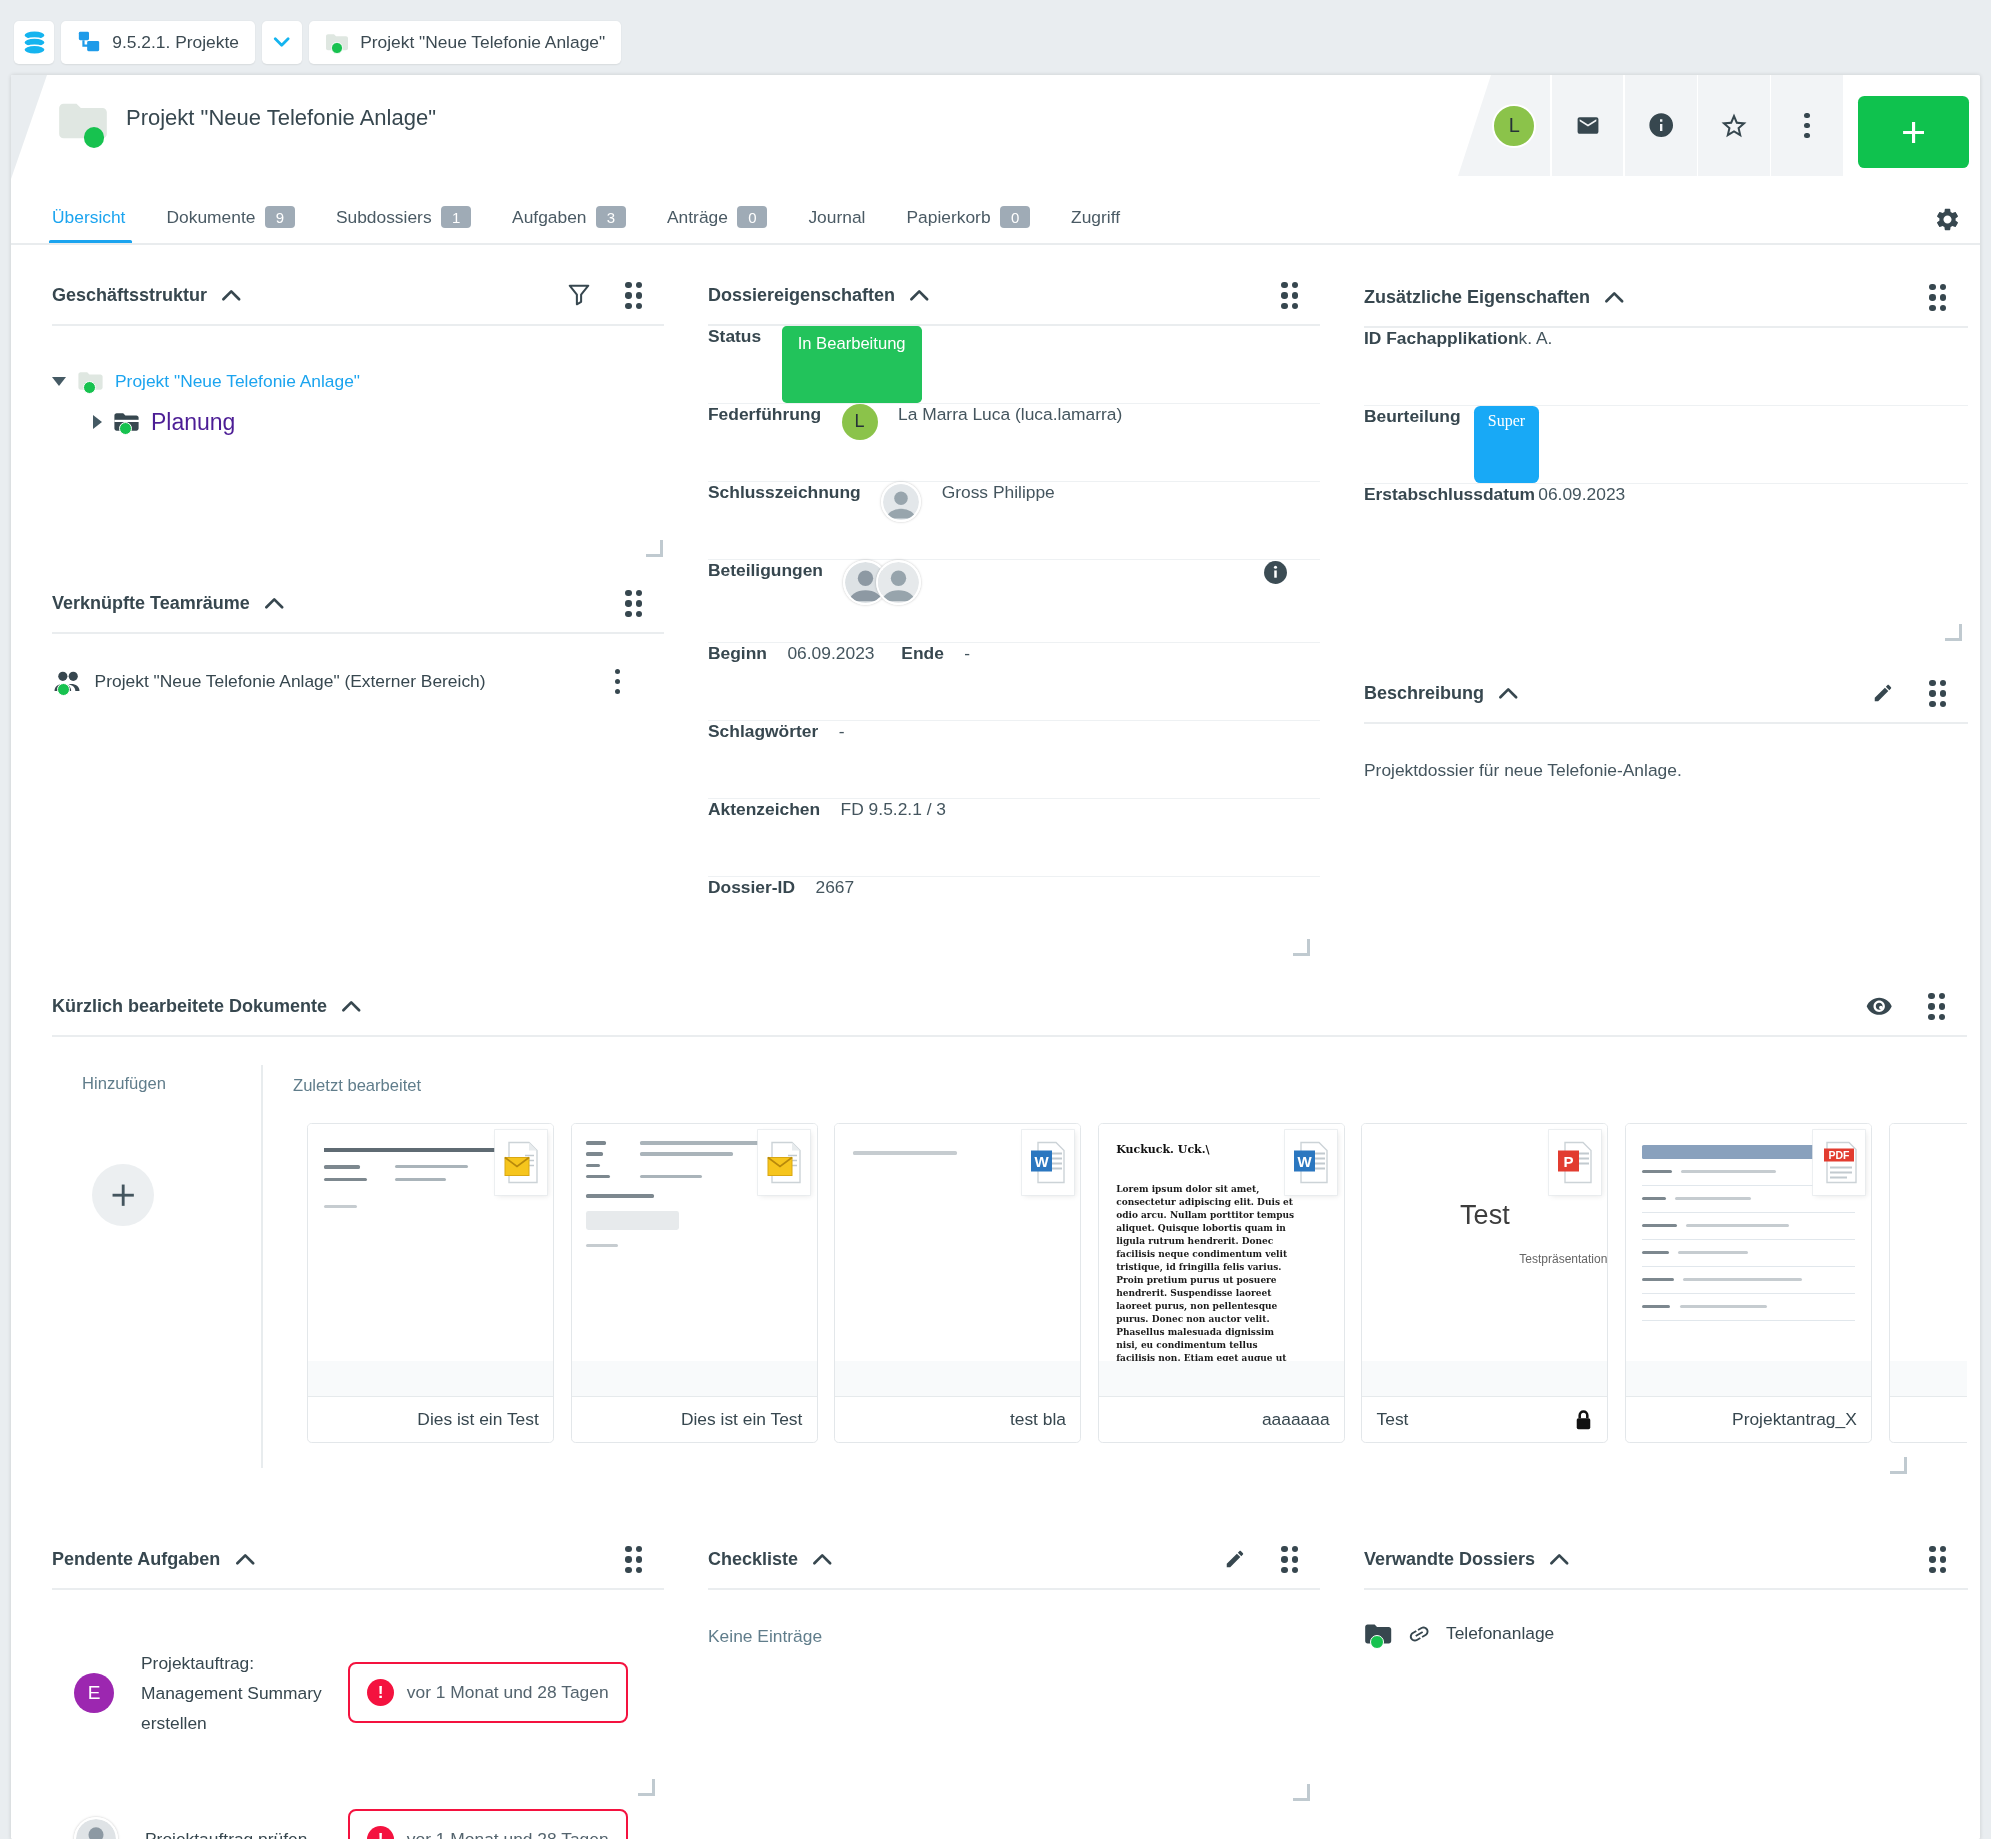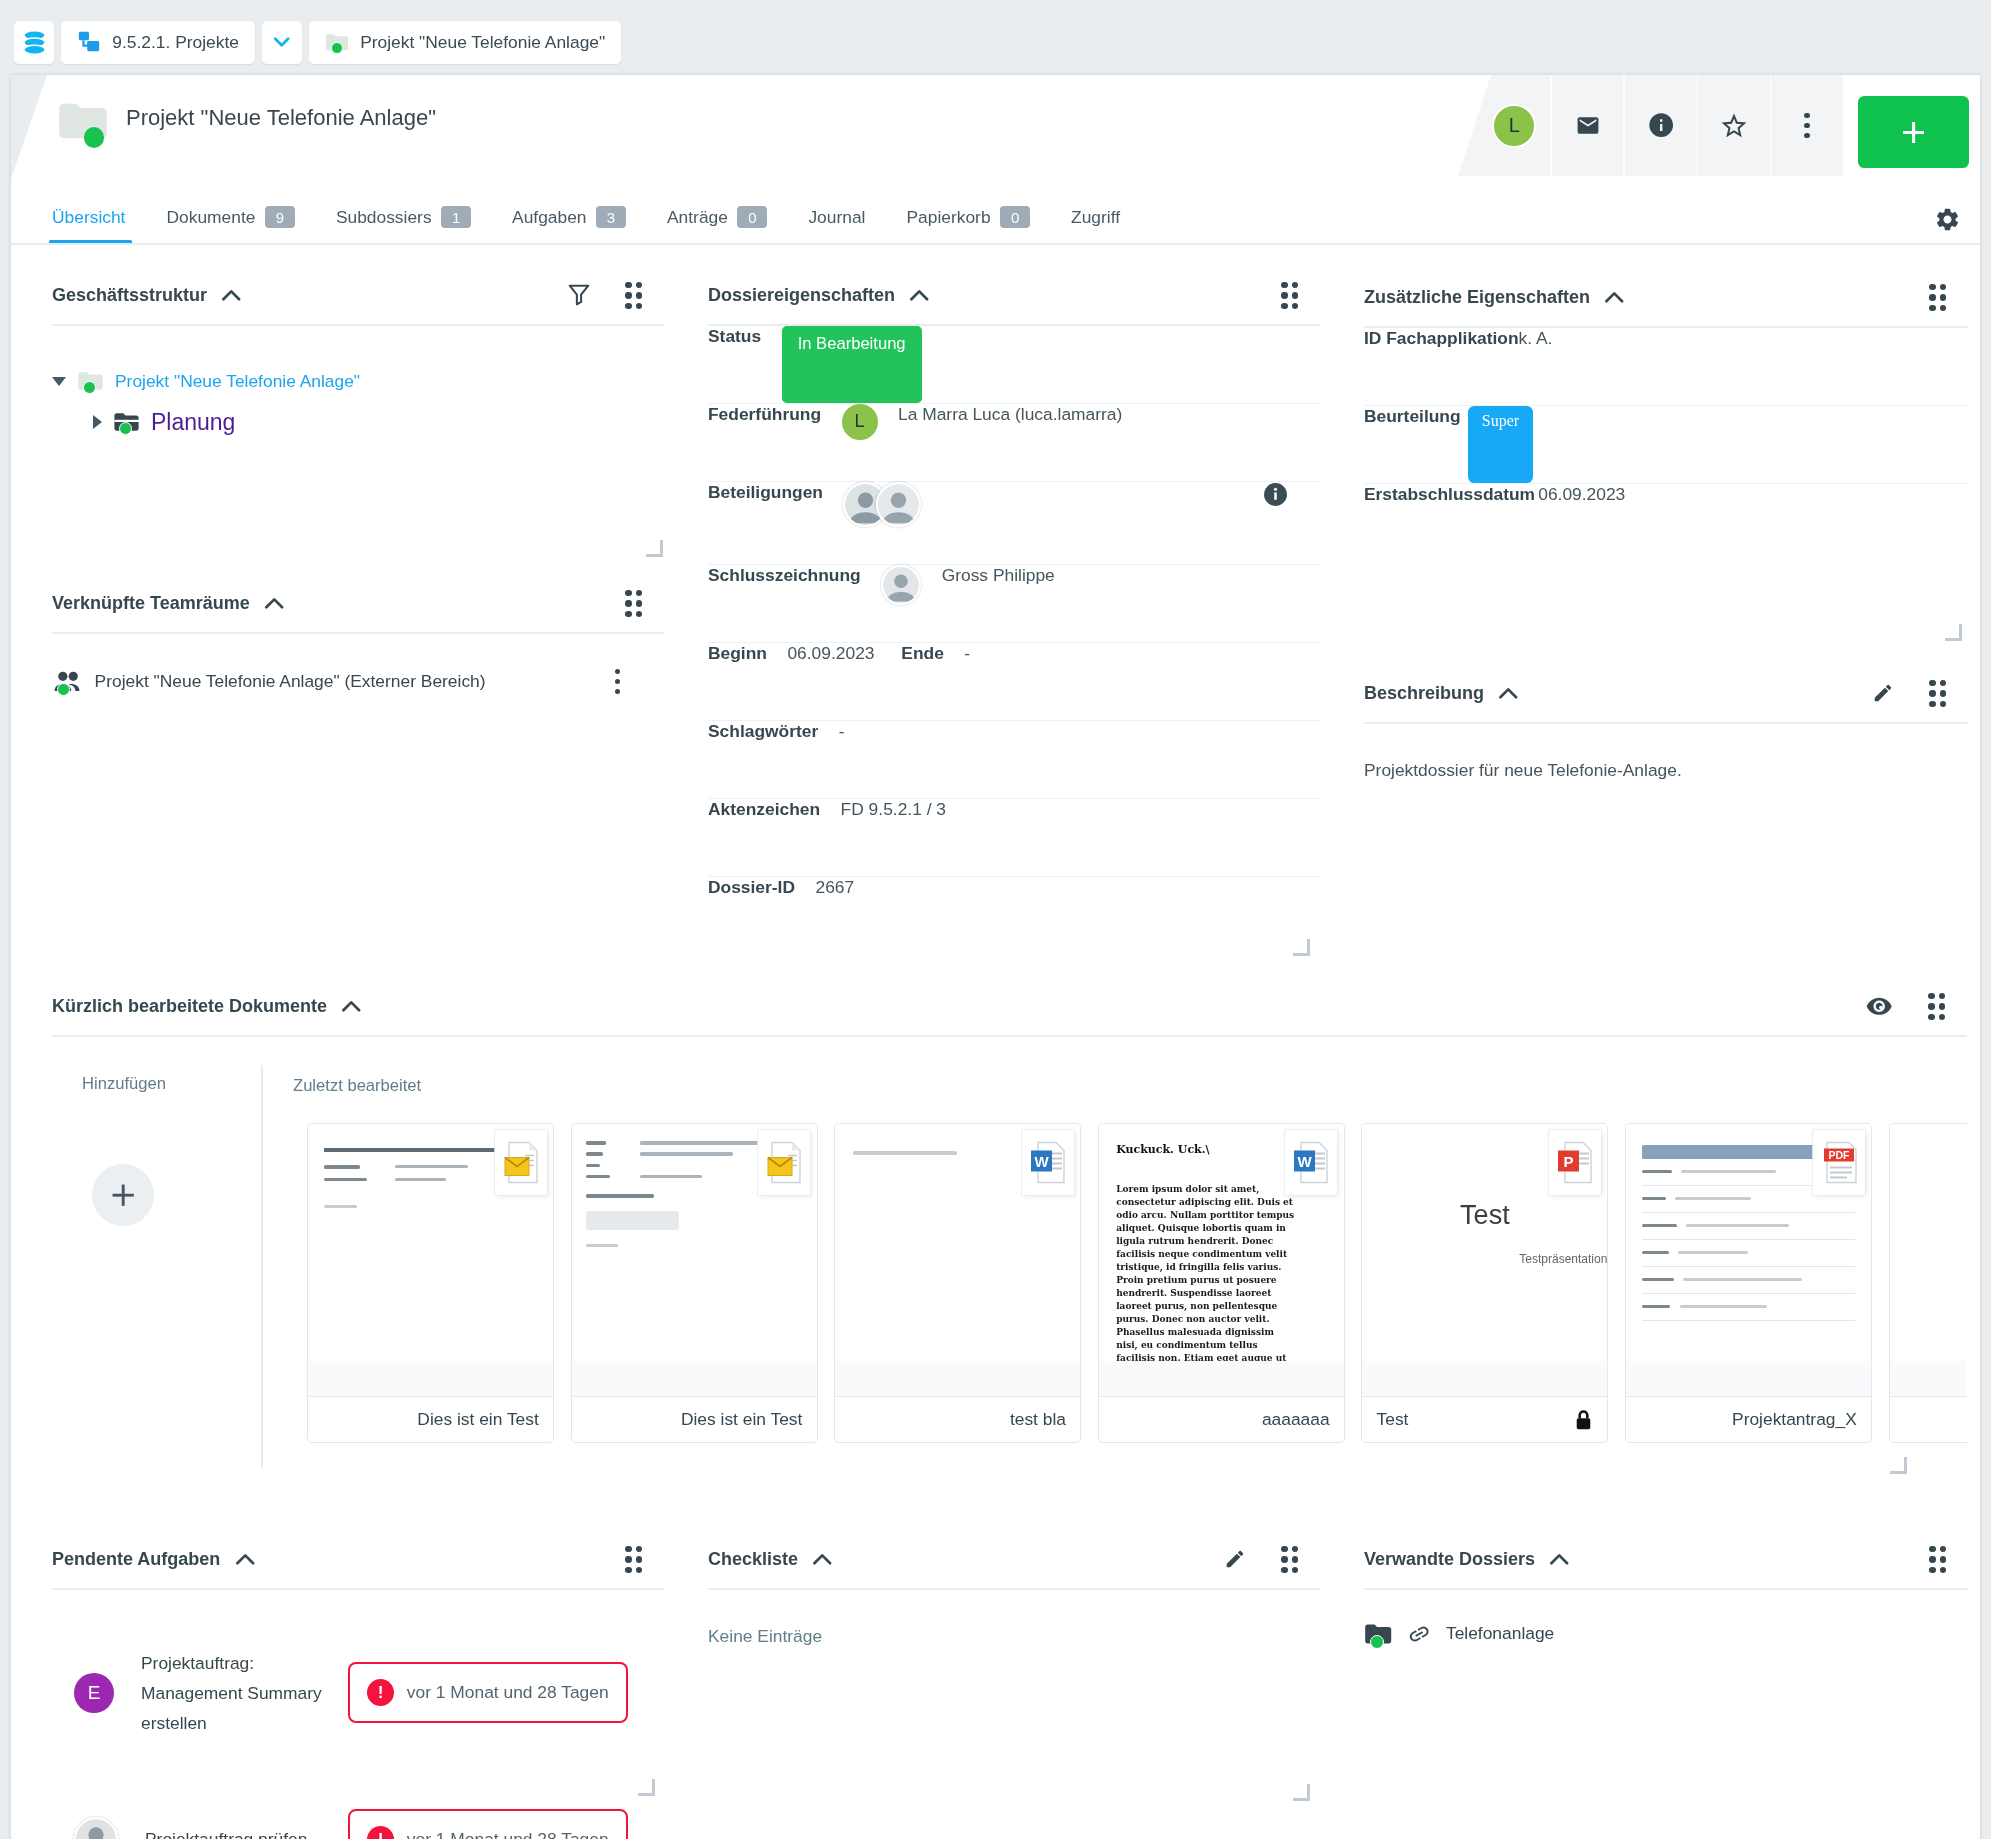--- a/index.html
+++ b/index.html
@@ -325,20 +325,29 @@
 
     <div class="prow">
       <span class="plabel">Status</span>
       <span class="status-badge">In Bearbeitung</span>
     </div>
     <div class="prow">
       <span class="plabel">Federführung</span>
       <span class="lead-avatar">L</span>
       <span class="pval">La Marra Luca (luca.lamarra)</span>
     </div>
+    <div class="prow">
+      <span class="plabel">Schlusszeichnung</span>
+      <span class="photo-avatar"><svg viewBox="0 0 48 48" width="36" height="36">
+            <circle cx="24" cy="24" r="24" fill="#e3e7ea"></circle>
+            <circle cx="24" cy="19" r="9" fill="#98a5ad"></circle>
+            <path d="M5 46a19 13 0 0 1 38 0z" fill="#98a5ad"></path>
+          </svg></span>
+      <span class="pval">Gross Philippe</span>
+    </div>
     <div class="prow" style="min-height:82px;">
       <span class="plabel">Beteiligungen</span>
       <span style="display:flex;">
         <span class="photo-avatar" style="width:41px;height:41px;"><svg viewBox="0 0 48 48" width="41" height="41">
               <circle cx="24" cy="24" r="24" fill="#dde2e5"></circle>
               <circle cx="24" cy="19" r="9" fill="#8d99a3"></circle>
               <path d="M5 46a19 13 0 0 1 38 0z" fill="#8d99a3"></path>
             </svg></span>
         <span class="photo-avatar" style="width:41px;height:41px;margin-left:-12.6px;"><svg viewBox="0 0 48 48" width="41" height="41">
               <circle cx="24" cy="24" r="24" fill="#e6e9eb"></circle>
@@ -348,29 +357,20 @@
       </span>
       <span class="info-circle">
         <svg width="25" height="25" viewBox="0 0 24 24">
             <circle cx="12" cy="12" r="11" fill="#3c4c54"></circle>
             <rect x="10.8" y="10" width="2.4" height="7" fill="#fff"></rect>
             <circle cx="12" cy="7" r="1.5" fill="#fff"></circle>
           </svg>
       </span>
     </div>
     <div class="prow">
-      <span class="plabel">Schlusszeichnung</span>
-      <span class="photo-avatar"><svg viewBox="0 0 48 48" width="36" height="36">
-            <circle cx="24" cy="24" r="24" fill="#e3e7ea"></circle>
-            <circle cx="24" cy="19" r="9" fill="#98a5ad"></circle>
-            <path d="M5 46a19 13 0 0 1 38 0z" fill="#98a5ad"></path>
-          </svg></span>
-      <span class="pval">Gross Philippe</span>
-    </div>
-    <div class="prow">
       <span class="plabel">Beginn</span>
       <span class="pval">06.09.2023</span>
       <span class="plabel" style="margin-left:6.3px;">Ende</span>
       <span class="pval">-</span>
     </div>
     <div class="prow">
       <span class="plabel">Schlagwörter</span>
       <span class="pval">-</span>
     </div>
     <div class="prow">
@@ -399,21 +399,21 @@
             <i></i>
             <i></i>
           </span>
         </span>
     </div>
     <div class="pline"></div>
     <div class="prow" style="gap:0;">
       <span class="plabel">ID Fachapplikation</span>
       <span class="pval">k. A.</span>
     </div>
-    <div class="prow" style="gap:7px;">
+    <div class="prow" style="gap:13px;">
       <span class="plabel">Beurteilung</span>
       <span class="super-badge">Super</span>
     </div>
     <div class="prow" style="gap:3.2px;">
       <span class="plabel">Erstabschlussdatum</span>
       <span class="pval">06.09.2023</span>
     </div>
   </div>
   <div class="resize-corner" style="left:1945px;top:624px;"></div>
 

